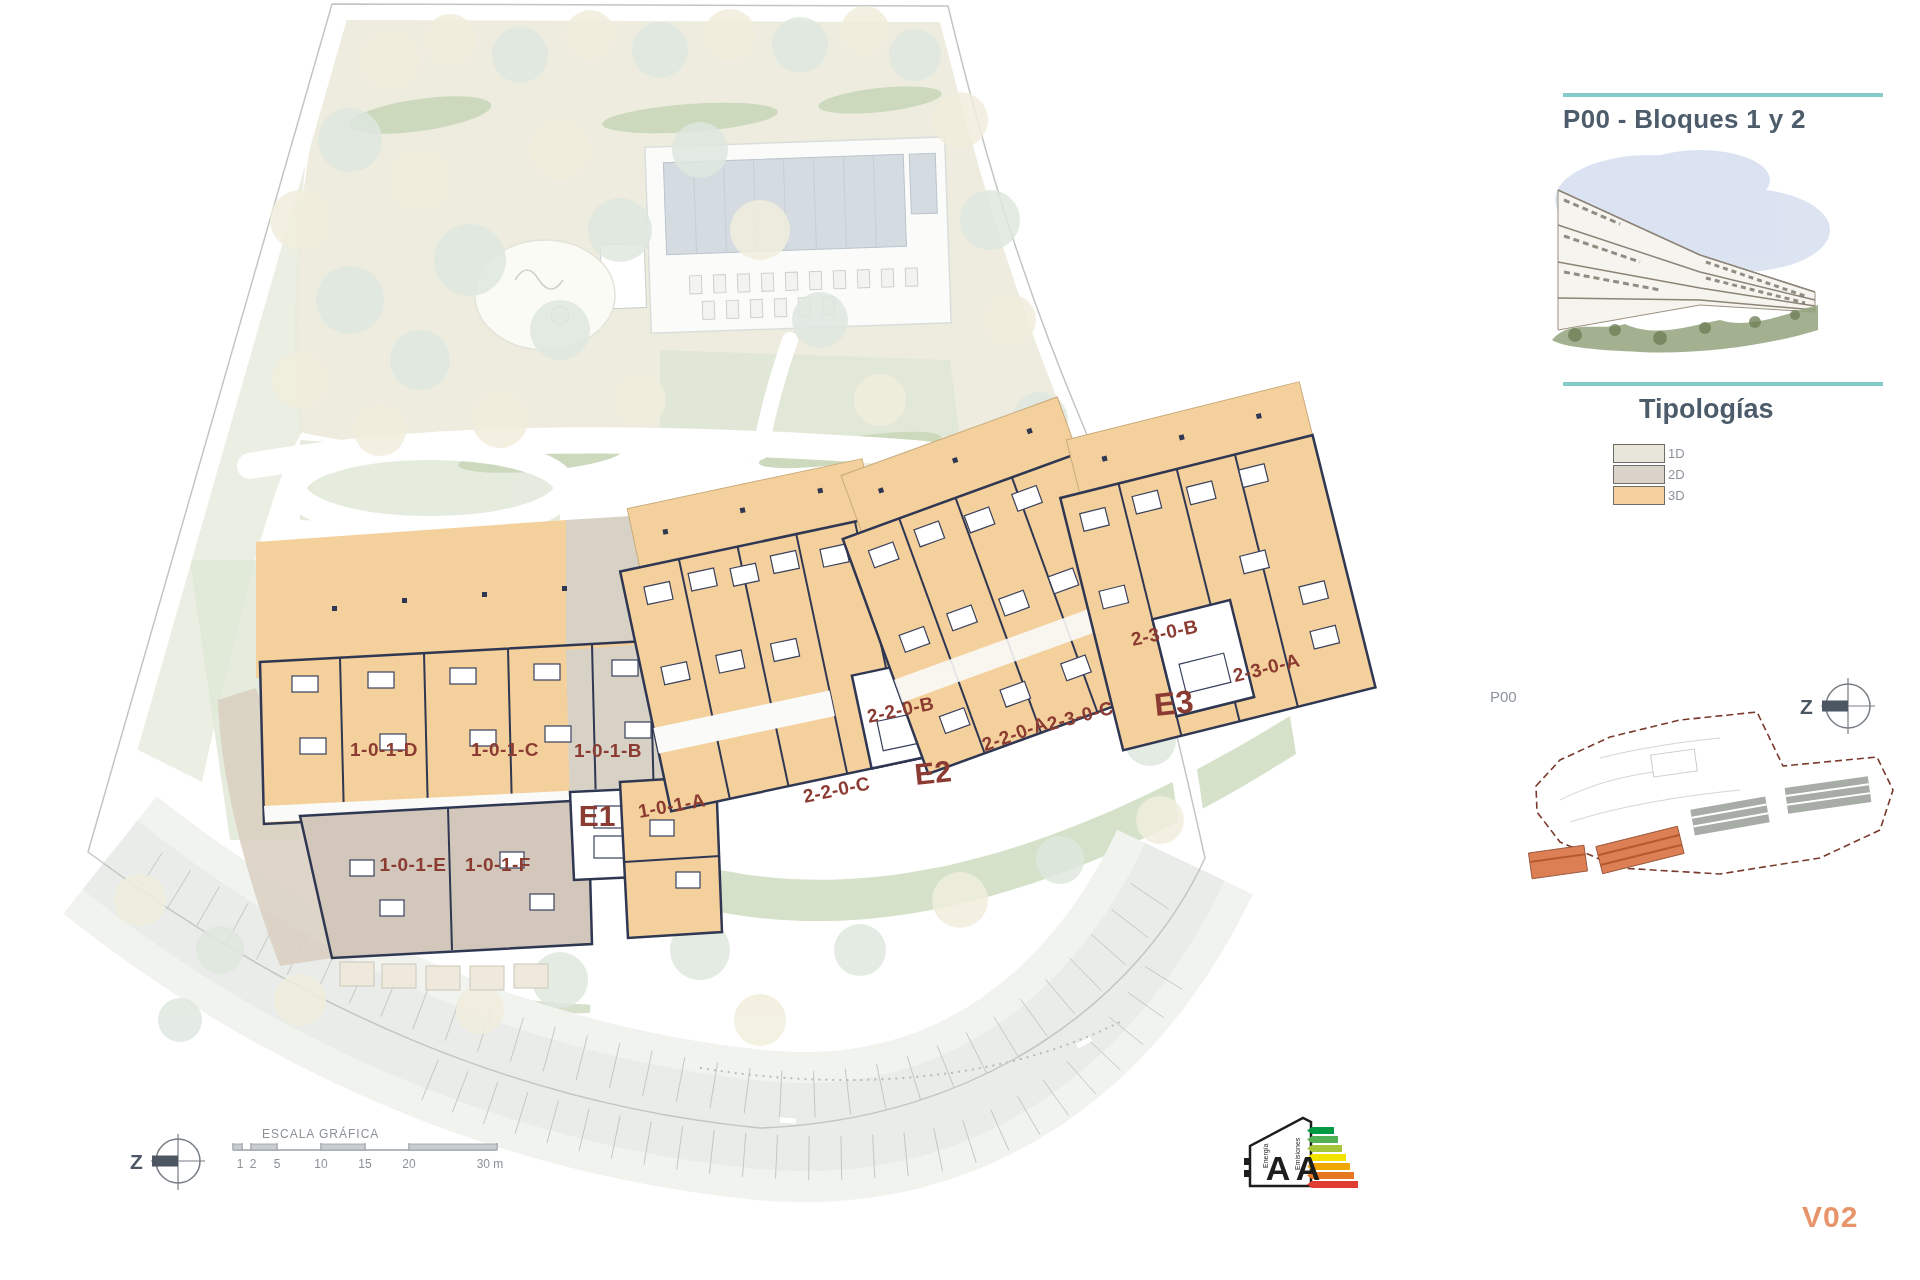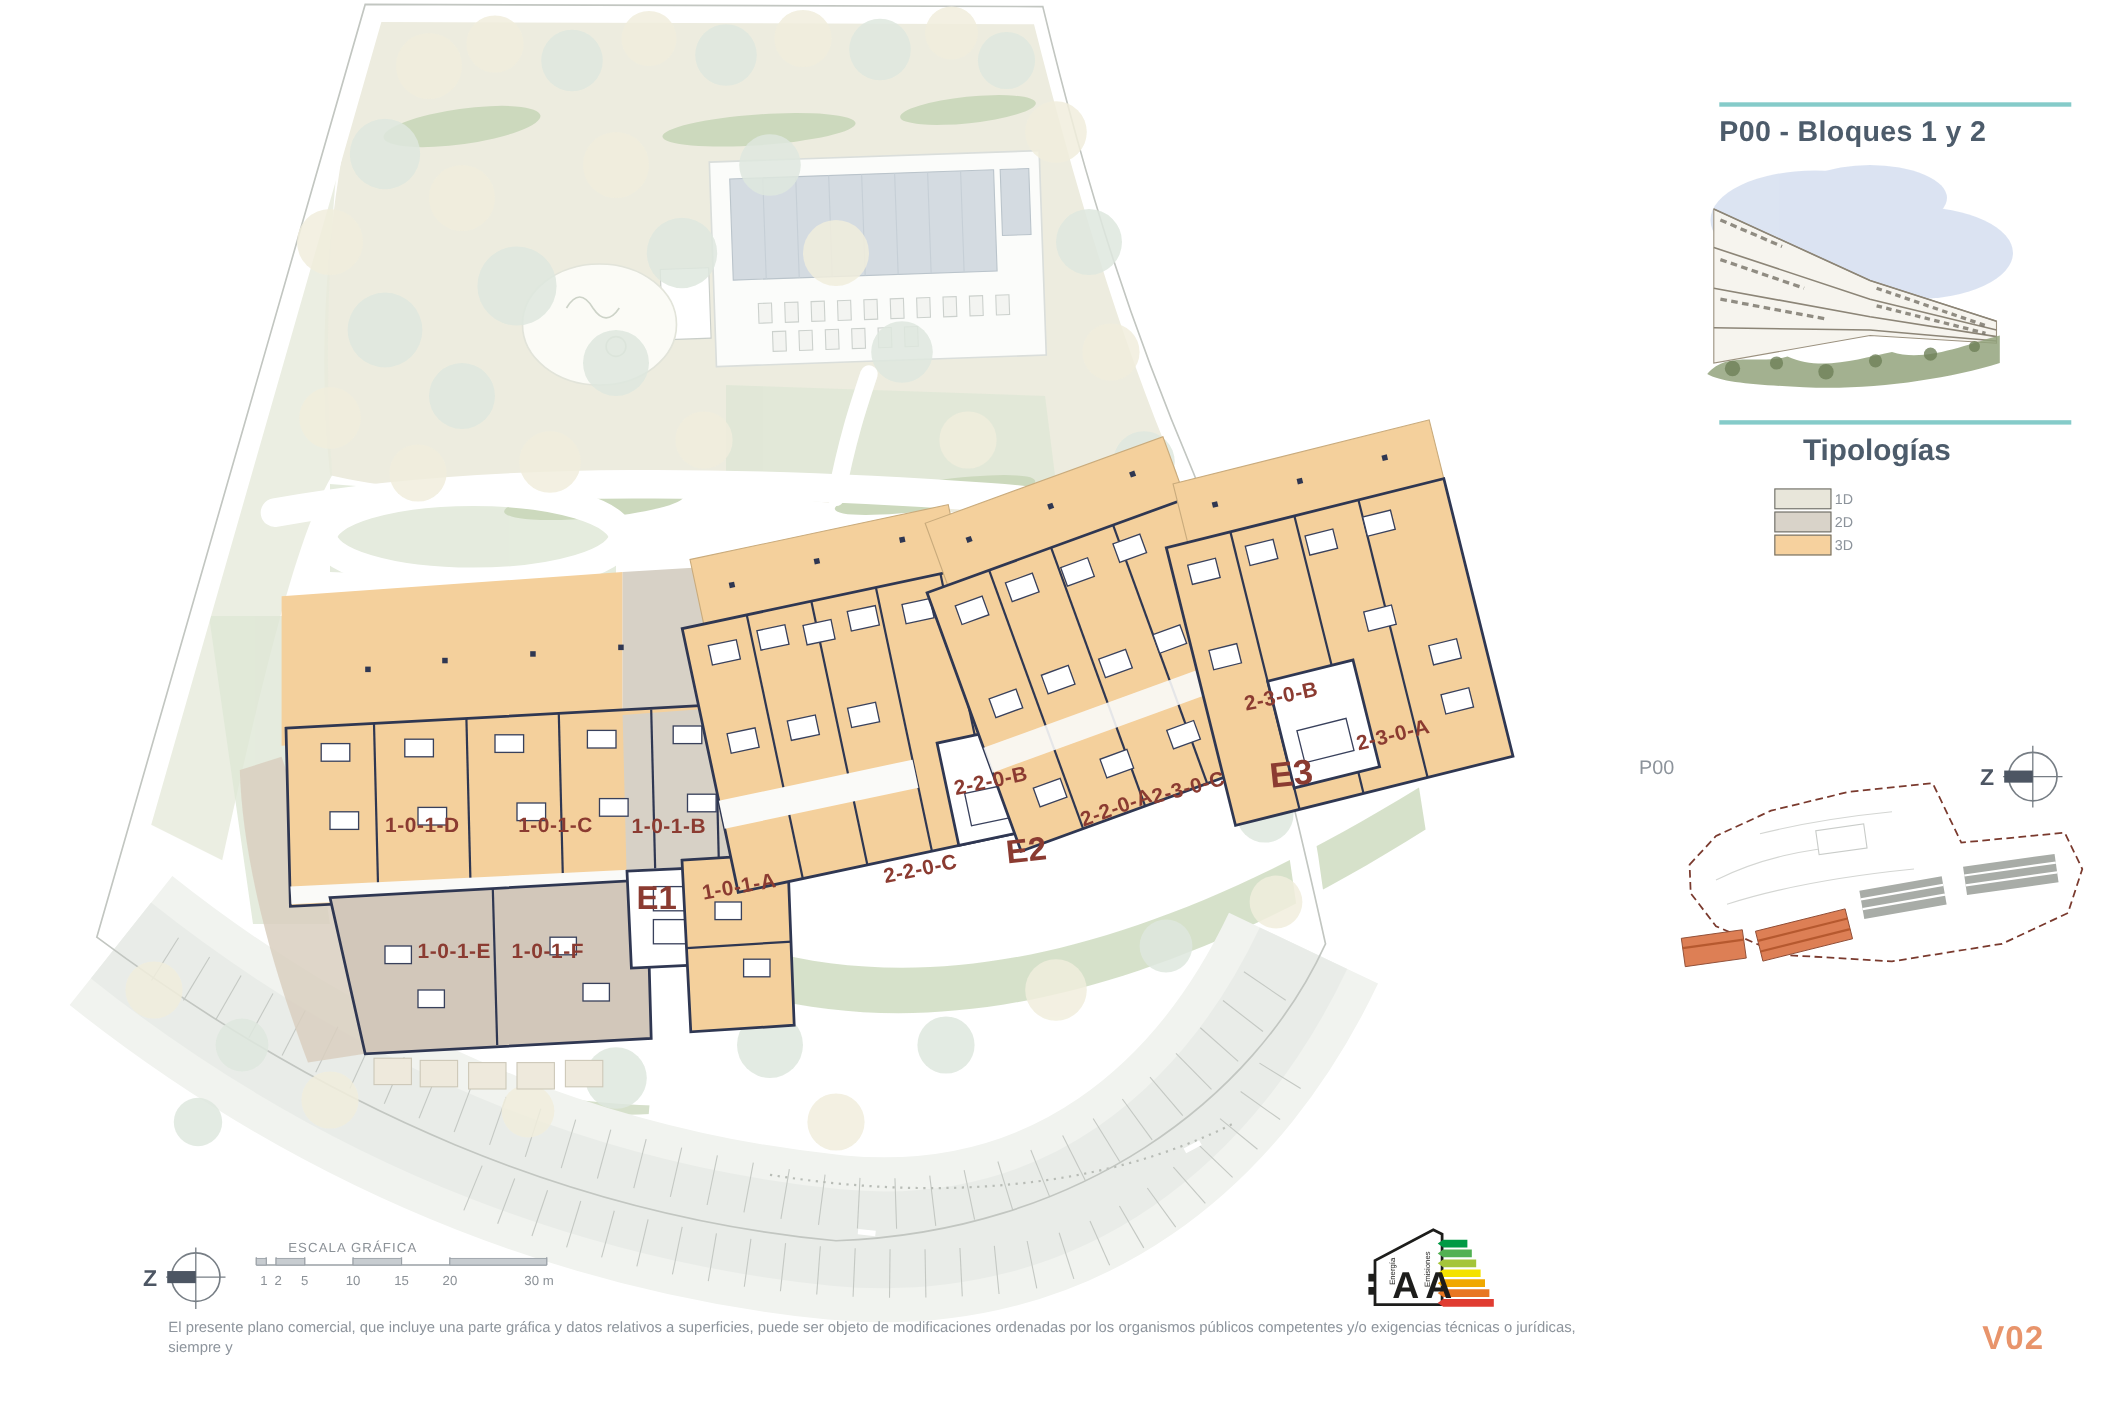--- a/index.html
+++ b/index.html
@@ -10,21 +10,21 @@
   .teal-rule{position:absolute;height:4px;background:#85cbc9;width:320px;left:1563px;}
   .panel-title{left:1563px;top:104px;font-size:26px;font-weight:bold;color:#4d5c6b;letter-spacing:.3px;}
   .typ-title{left:1639px;top:394px;font-size:27px;font-weight:bold;color:#4d5c6b;}
   .legend{left:1565px;top:443px;padding-left:48px;}
   .legend-row{display:flex;align-items:center;height:21px;}
   .legend-row .sw{width:52px;height:19px;border:1px solid #6e6e68;box-sizing:border-box;}
   .sw-1d{background:#e8e6da;}
   .sw-2d{background:#d9d3c9;}
   .sw-3d{background:#f6d19e;}
   .legend-row .lb{font-size:13px;color:#8c939b;margin-left:3px;}
-  .p00-label{left:1490px;top:688px;font-size:18px;color:#8c939b;}
+  .p00-label{left:1490px;top:688px;font-size:15px;color:#8c939b;}
   .disclaimer{left:153px;top:1198px;width:1330px;font-size:13.5px;line-height:1.3;color:#8d949c;}
   .version{left:1770px;top:1200px;font-size:30px;font-weight:bold;color:#e8946b;letter-spacing:1px;margin-left:32px;}
   text{font-family:"Liberation Sans",sans-serif;}
   .unit-lbl{fill:#8b3b31;font-size:19px;font-weight:bold;letter-spacing:.5px;}
   .block-lbl{fill:#8b3b31;font-weight:bold;}
   .tick-lbl{fill:#8b9197;font-size:12px;}
 </style>
 </head>
 <body>
 
@@ -551,17 +551,16 @@
     </div>
     <div class="legend-row">
       <span class="sw sw-3d"></span>
       <span class="lb">3D</span>
     </div>
   </div>
 
   <div class="ovl p00-label">P00</div>
 
   <div class="ovl disclaimer">
-    <div>El presente plano comercial, que incluye una parte gráfica y datos relativos a superficies, puede ser objeto de modificaciones ordenadas por los organismos públicos competentes y/o exigencias técnicas o jurídicas, siempre y</div>
   </div>
 
   <div class="ovl version">V02</div>
 </div>
 
 </body></html>

